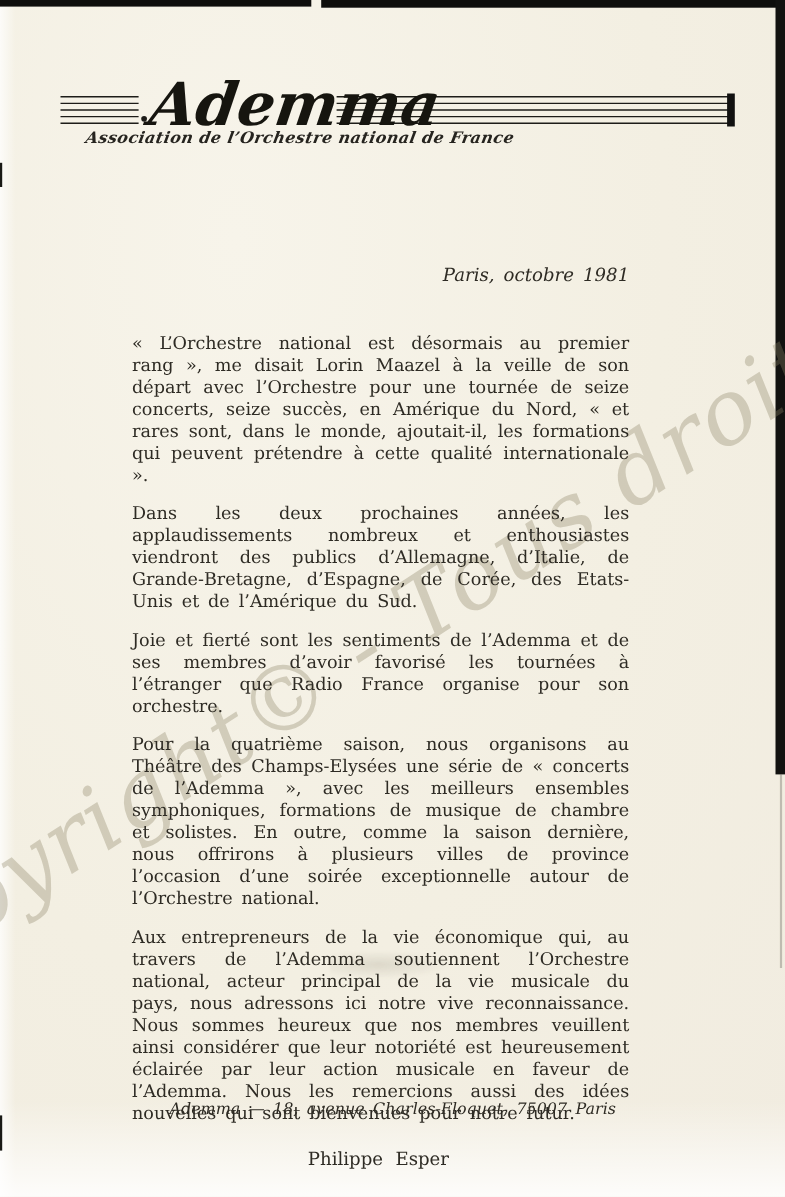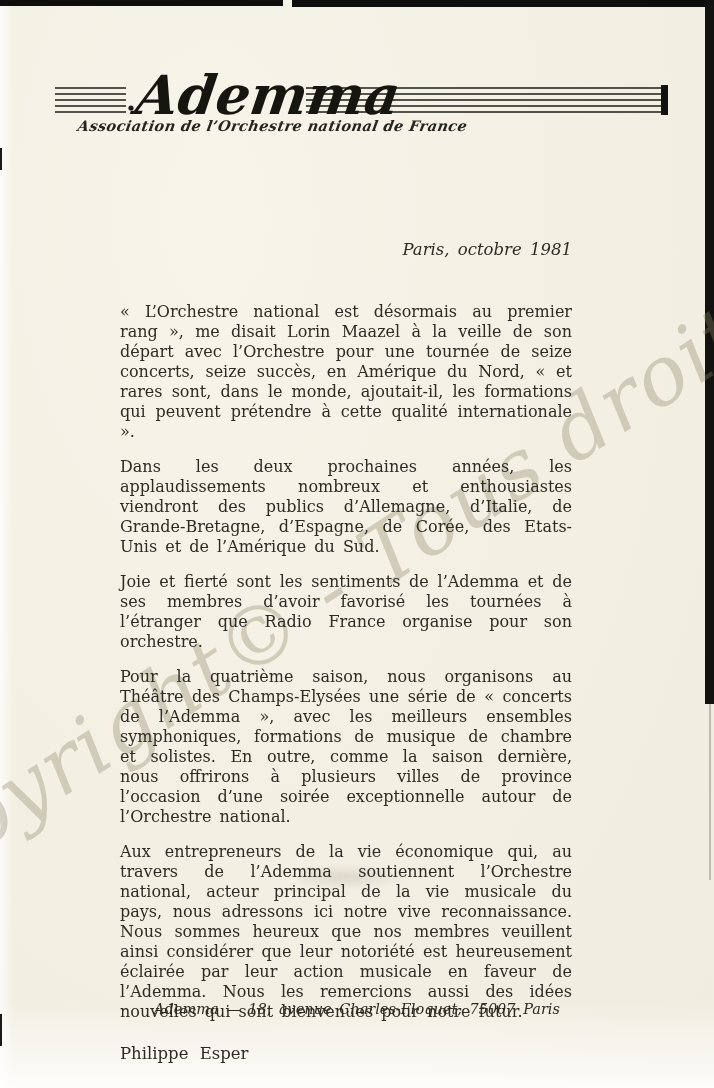--- a/index.html
+++ b/index.html
@@ -75,21 +75,21 @@
   }
   .dateline {
     text-align: right; font-style: italic; margin: 0 0 42px 0;
     font-size: 16.5px;
   }
   .letter-body p {
     margin: 0 0 15px 0;
     text-align: justify;
   }
   .signature {
-    margin-top: 22px; text-align: left; padding-right: 4px;
+    margin-top: 22px; text-align: center; padding-right: 4px;
     font-size: 16.5px; word-spacing: 6px;
   }
 
   
   .footer-address {
     position: absolute; left: 0; top: 1001px; width: 714px;
     text-align: center; font-style: italic;
     font-size: 14.5px; color: #2e2b24; word-spacing: 3px;
     z-index: 2;
   }

